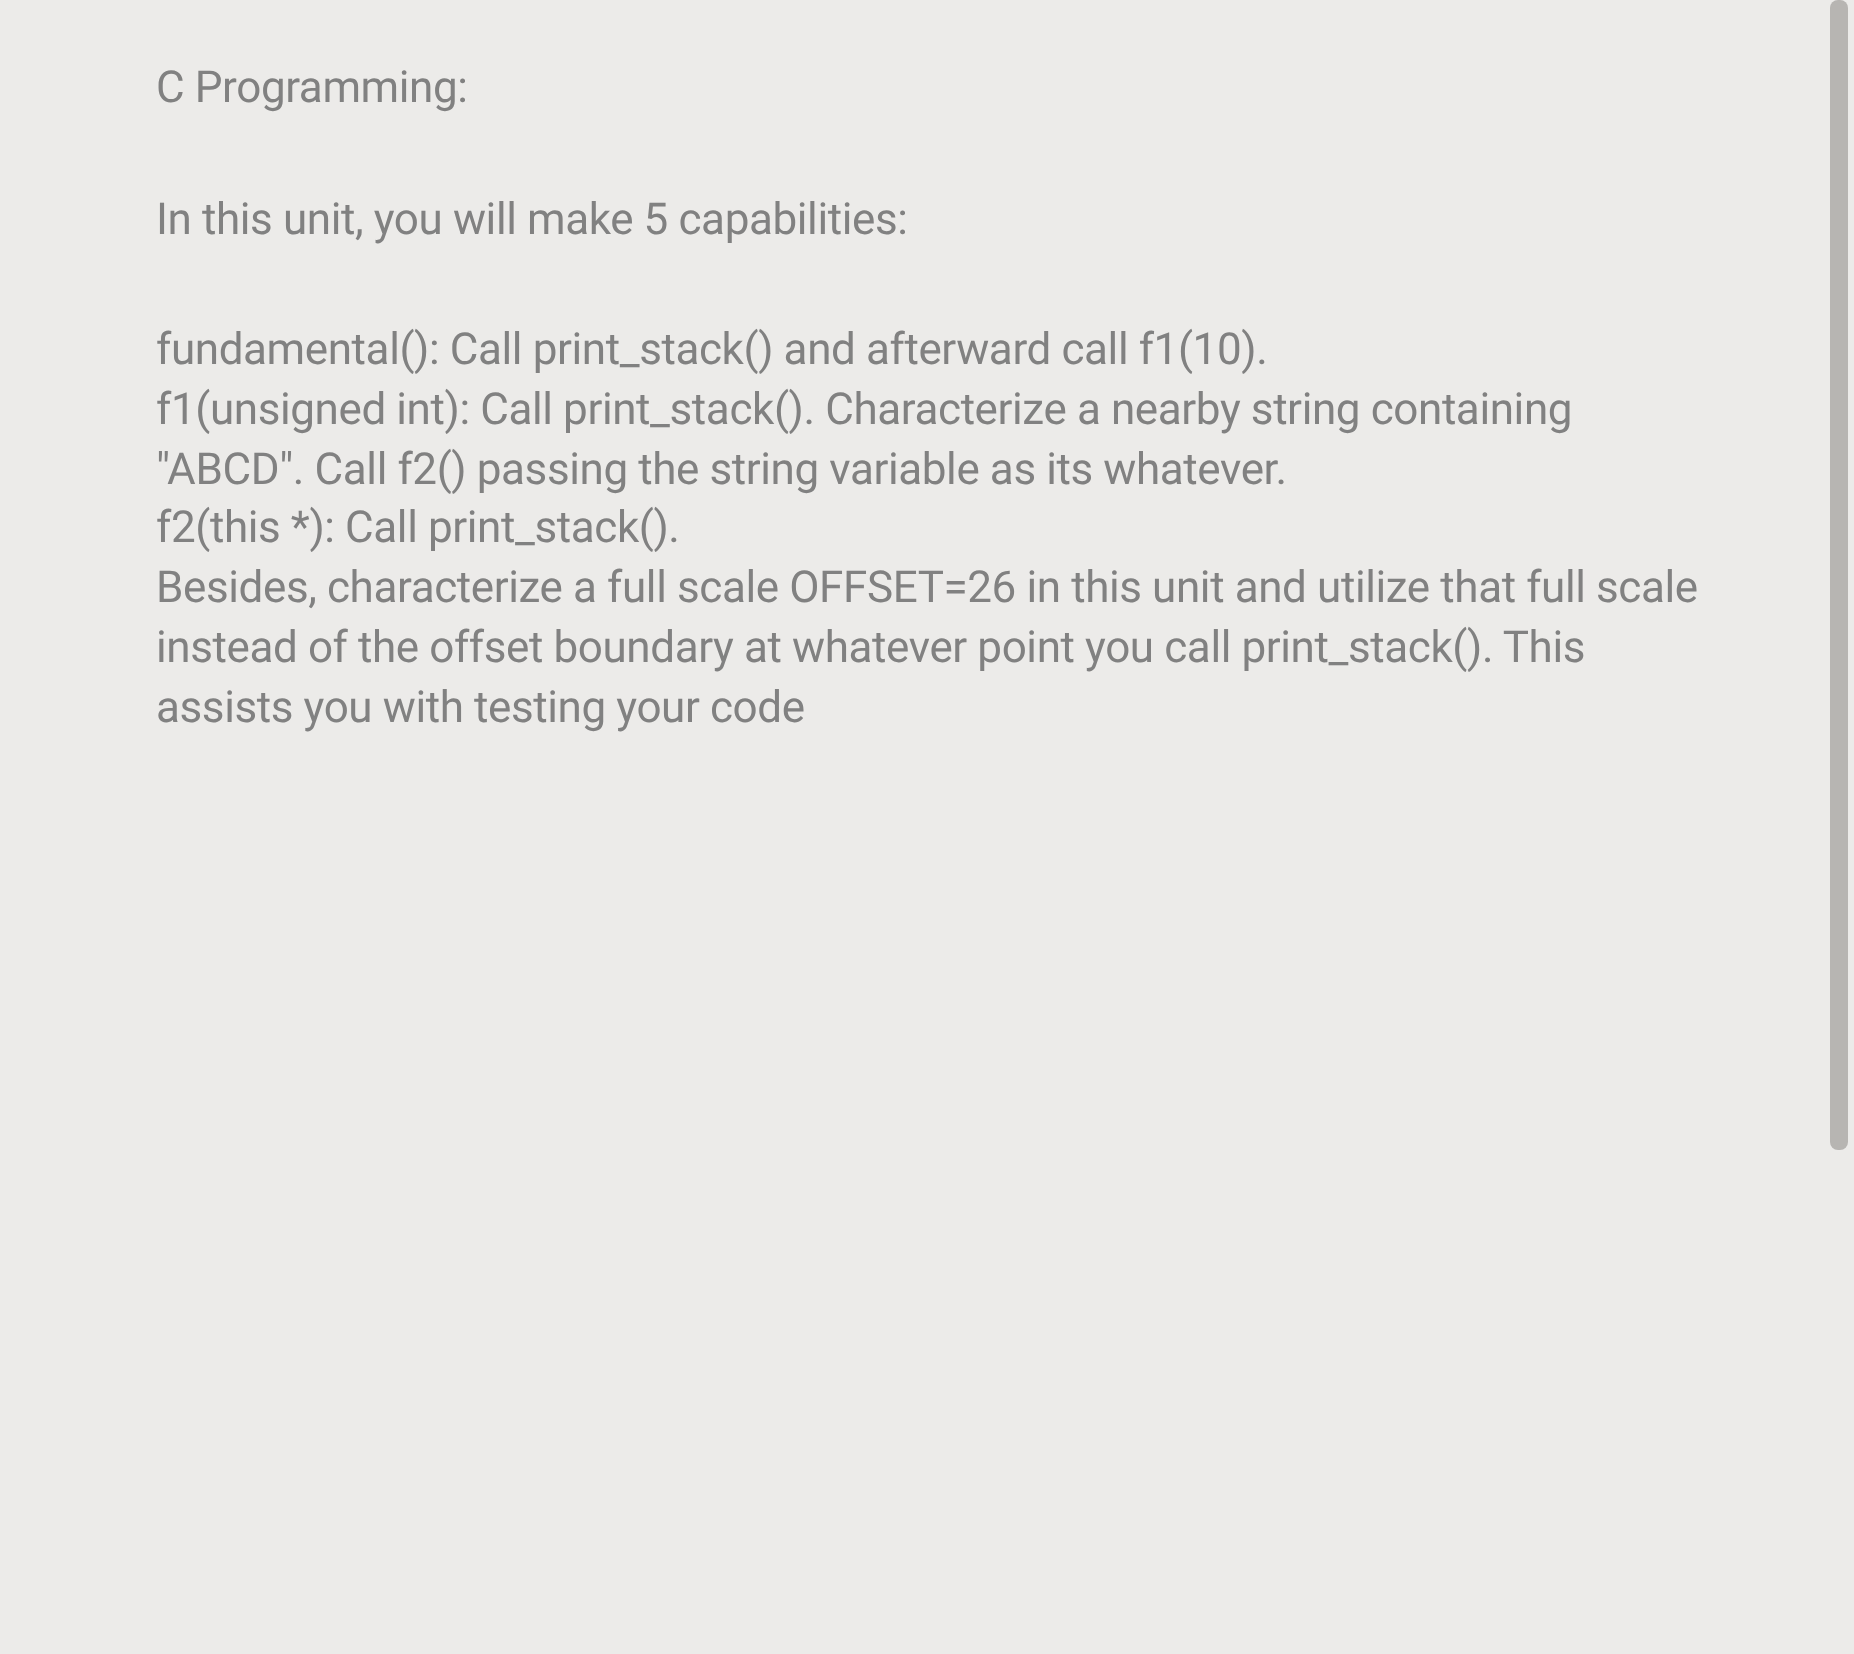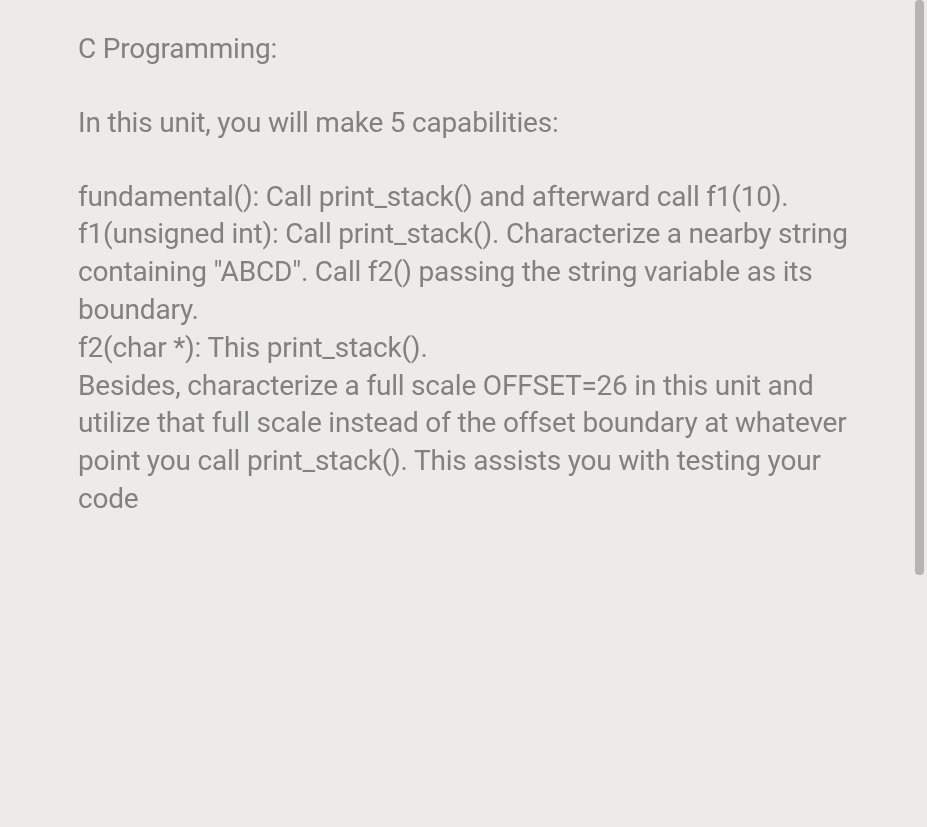--- a/index.html
+++ b/index.html
@@ -11,21 +11,21 @@
       width: 927px;
       height: 827px;
       background-color: #ecebe9;
       font-family: -apple-system, BlinkMacSystemFont, "Segoe UI", Roboto, "Helvetica Neue", Arial, sans-serif;
       position: relative;
       overflow: hidden;
     }
     .content {
       padding: 30px 78px 0 78px;
       color: #818181;
-      font-size: 28px;
+      font-size: 22px;
       line-height: 1.35;
       letter-spacing: -0.2px;
     }
     .para {
       margin-bottom: 36px;
     }
     .para:last-child {
       margin-bottom: 0;
     }
     .scrollbar {
@@ -43,19 +43,19 @@
 
 <div class="content">
   <div class="para">
     <span>C Programming:</span>
   </div>
   <div class="para">
     <span>In this unit, you will make 5 capabilities:</span>
   </div>
   <div class="para">
     <span>fundamental(): Call print_stack() and afterward call f1(10).</span><br>
-    <span>f1(unsigned int): Call print_stack(). Characterize a nearby string containing "ABCD". Call f2() passing the string variable as its boundary.</span><br>
-    <span>f2(char *): This print_stack().</span><br>
+    <span>f1(unsigned int): Call print_stack(). Characterize a nearby string containing "ABCD". Call f2() passing the string variable as its whatever.</span><br>
+    <span>f2(this *): Call print_stack().</span><br>
     <span>Besides, characterize a full scale OFFSET=26 in this unit and utilize that full scale instead of the offset boundary at whatever point you call print_stack(). This assists you with testing your code</span>
   </div>
 </div>
 
 <div class="scrollbar"></div>
 
 </body></html>

